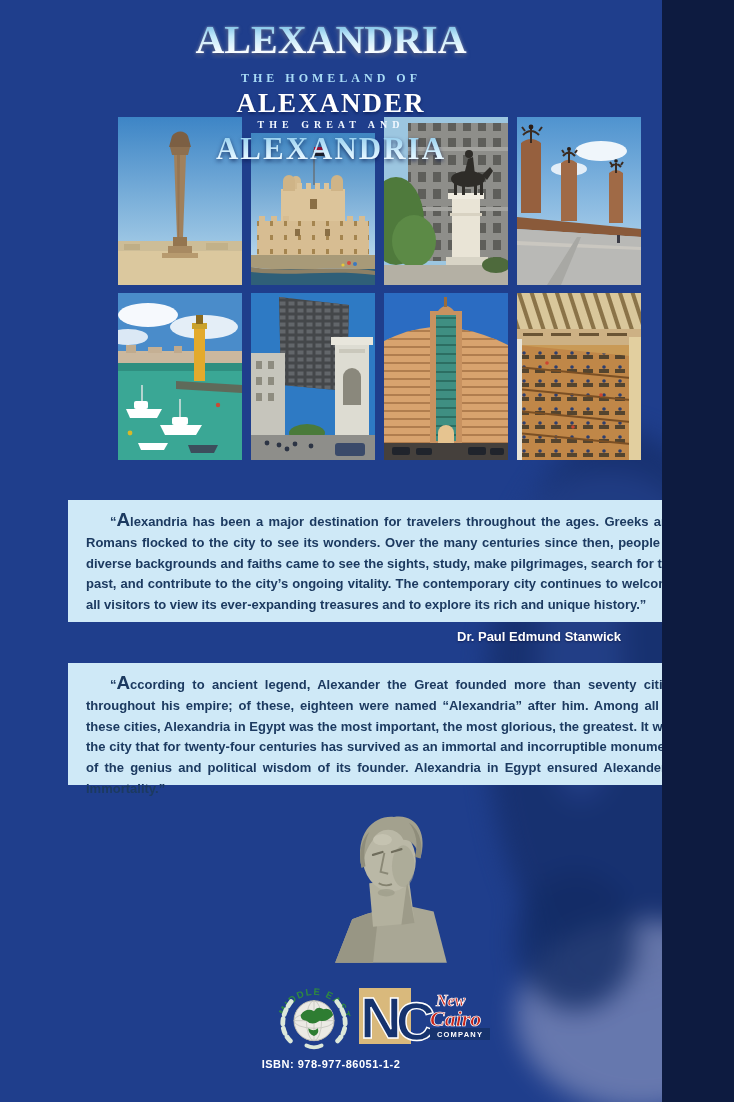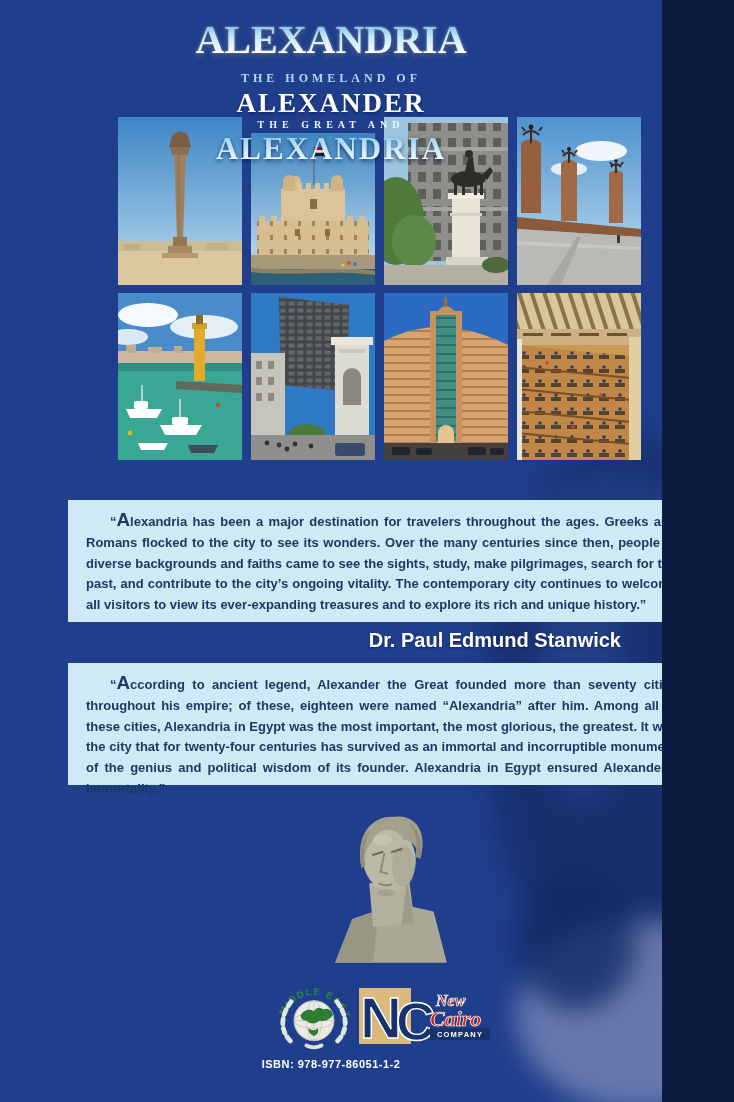--- a/index.html
+++ b/index.html
@@ -28,21 +28,21 @@
   
   .photo{position:absolute;overflow:hidden;z-index:2;}
   .photo svg{display:block;width:100%;height:100%;}
   
   .quote-box{position:absolute;left:68px;width:627px;height:122px;background:#cfe9f7;
              box-sizing:border-box;padding:11px 18px 8px 18px;z-index:3;}
   .quote-box p{margin:0;color:#1c3a60;font-weight:bold;font-size:13px;line-height:1.6;
                text-align:justify;text-indent:24px;font-family:"Liberation Sans",sans-serif;}
   .quote-box .lead{font-size:1.45em;line-height:1;}
   .attribution{position:absolute;right:41px;text-align:right;color:#ffffff;font-weight:bold;
-               font-size:20px;z-index:3;text-shadow:0 1px 2px rgba(0,0,40,.5);}
+               font-size:13px;z-index:3;text-shadow:0 1px 2px rgba(0,0,40,.5);}
   
   .bust{position:absolute;left:320px;top:808px;width:142px;height:158px;z-index:2;}
   
   .logo-me{position:absolute;left:274px;top:976px;width:80px;height:76px;z-index:2;}
   .logo-nc{position:absolute;left:358px;top:984px;width:134px;height:64px;z-index:2;}
   .isbn{position:absolute;left:0;top:1058px;width:100%;text-align:center;color:#ffffff;
         font-weight:bold;font-size:11px;letter-spacing:.5px;z-index:3;}
 </style>
 </head>
 <body>

